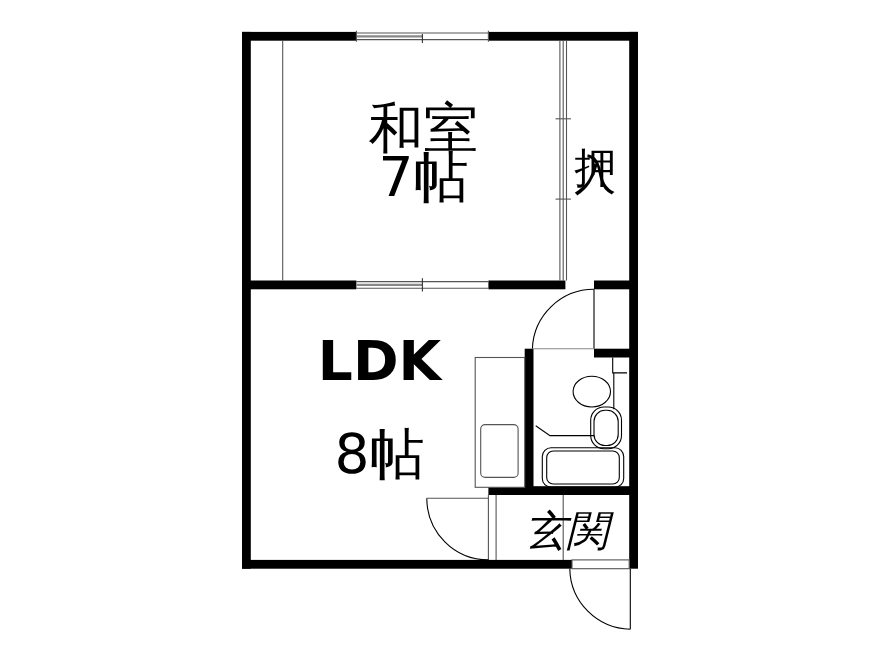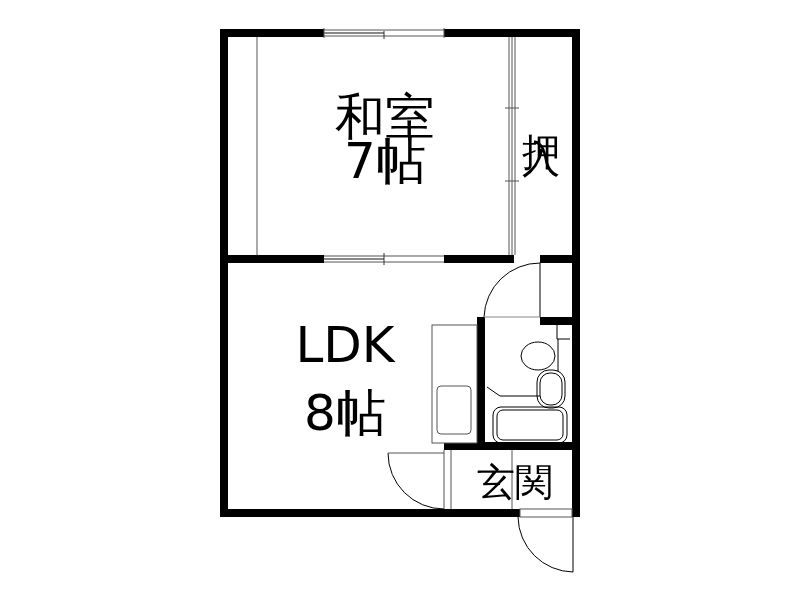--- a/index.html
+++ b/index.html
@@ -93,15 +93,15 @@
   <path d="M388 453 A 56 56 0 0 0 444 509" stroke="#000" fill="none"></path>
   <line x1="388" y1="453" x2="444" y2="453" stroke="#555"></line>
 
   <path d="M518 517 A 56 56 0 0 0 573 572" stroke="#000" fill="none"></path>
   <line x1="573" y1="517" x2="573" y2="572" stroke="#000"></line>
 </svg>
 
 <div class="lbl big" style="left:320px;top:92px;width:130px;">和室</div>
 <div class="lbl big" style="left:320px;top:136px;width:130px;">7帖</div>
 <div class="lbl mid vert" style="left:522px;top:104px;">押入</div>
-<div class="lbl big" style="left:280px;top:320px;width:130px;">LDK</div>
+<div class="lbl big" style="left:280px;top:303px;width:130px;font-weight:bold;">LDK</div>
 <div class="lbl big" style="left:280px;top:388px;width:130px;">8帖</div>
-<div class="lbl mid" style="left:470px;top:463px;width:90px;">玄関</div>
+<div class="lbl mid" style="left:470px;top:463px;width:90px;font-style:italic;">玄関</div>
 
 </body></html>

